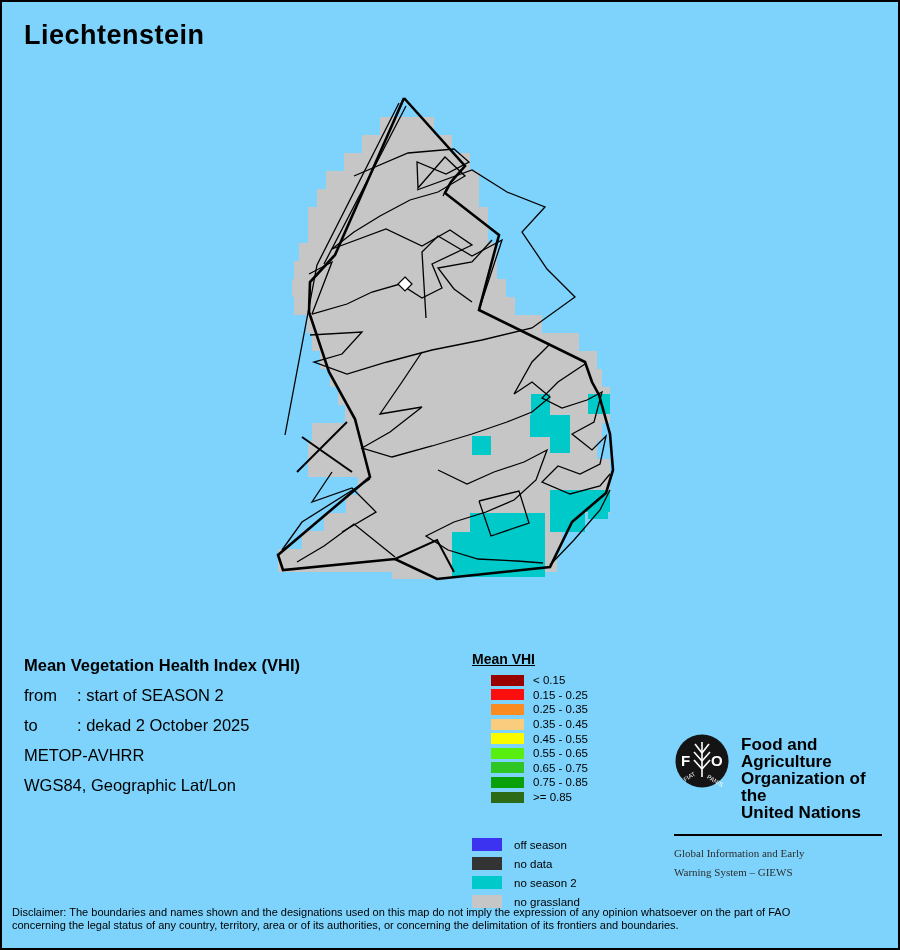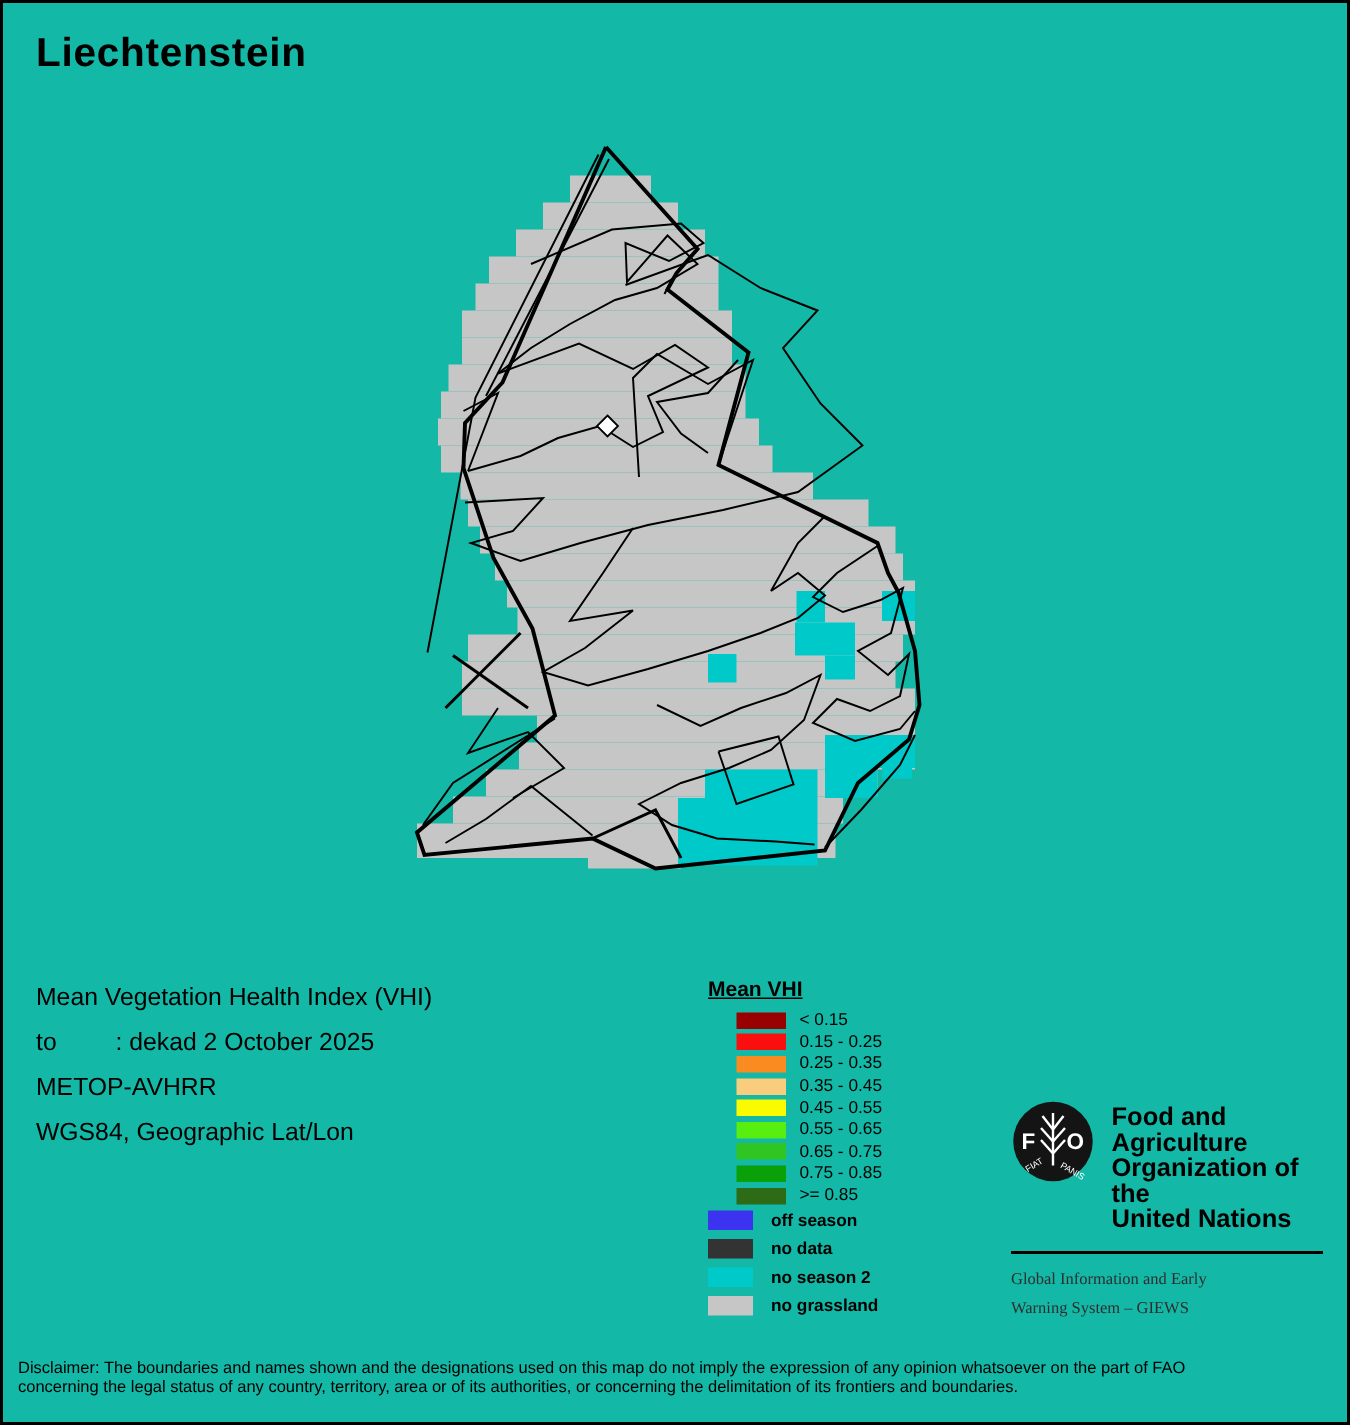--- a/index.html
+++ b/index.html
@@ -1,36 +1,36 @@
 <!DOCTYPE html>
 <html><head>
 <meta charset="utf-8">
 <style>
   html,body{margin:0;padding:0;background:#fff;}
   .page{
     position:relative;width:900px;height:950px;box-sizing:border-box;
-    border:2px solid #000;background:#14b8a6;overflow:hidden;
+    border:2px solid #000;background:#7dd3fc;overflow:hidden;
     font-family:"Liberation Sans", sans-serif;color:#000;
   }
   .map-title{position:absolute;left:22px;top:18px;font-size:27px;font-weight:bold;letter-spacing:.5px;}
   .map-svg{position:absolute;left:0;top:0;}
 
   
   .info-block{position:absolute;left:22px;top:648px;font-size:16.5px;}
   .info-block .row{height:30px;line-height:30px;display:flex;}
-  .info-heading{font-weight:normal;}
+  .info-heading{font-weight:bold;}
   .info-label{width:53px;}
 
   
   .legend{position:absolute;left:470px;top:649px;}
   .legend-title{font-size:14px;font-weight:bold;text-decoration:underline;margin-bottom:6px;}
   .legend-class-row{height:14.6px;display:flex;align-items:center;padding-left:19px;}
   .legend-class-row .swatch{width:33px;height:11px;margin-right:9px;flex:none;}
   .legend-class-row .lbl{font-size:11.5px;}
-  .legend-extras{font-weight:bold;}
+  .legend-extras{margin-top:31px;}
   .legend-extra-row{height:19px;display:flex;align-items:center;}
   .legend-extra-row .swatch{width:30px;height:13px;margin-right:12px;flex:none;}
   .legend-extra-row .lbl{font-size:11.5px;}
 
   
   .fao-block{position:absolute;left:672px;top:731px;width:212px;}
   .fao-top{display:flex;align-items:flex-start;}
   .fao-logo{flex:none;}
   .fao-org{margin-left:11px;font-size:17px;font-weight:bold;line-height:17px;padding-top:3px;}
   .fao-rule{border:none;border-top:2px solid #000;margin:13px 0 8px 0;width:208px;}
@@ -103,20 +103,24 @@
       <polyline points="345 420 295 470" fill="none" stroke="#000000" stroke-width="2" stroke-linejoin="miter"></polyline>
       <polyline points="300 435 350 470" fill="none" stroke="#000000" stroke-width="2" stroke-linejoin="miter"></polyline>
       <polyline points="393 557 435 538 452 570" fill="none" stroke="#000000" stroke-width="2" stroke-linejoin="miter"></polyline>
       <polyline points="402 96 463 164 449 180 443 191 497 233 477 308 583 360 590 380 597 393 608 432 611 468 604 491 570 520 548 565 435 577 393 557 281 568 276 553 368 475 353 417 327 370 307 310 308 280 333 253 402 96" fill="none" stroke="#000000" stroke-width="2.6" stroke-linejoin="miter"></polyline>
       <polygon points="403 275 410 282 403 289 396 282" fill="#ffffff" stroke="#000000" stroke-width="1.2" stroke-linejoin="miter"></polygon>
     </svg>
 
   <div class="info-block">
     <div class="row info-heading">Mean Vegetation Health Index (VHI)</div>
     <div class="row">
+      <span class="info-label">from</span>
+      <span>: start of SEASON 2</span>
+    </div>
+    <div class="row">
       <span class="info-label">to</span>
       <span>: dekad 2 October 2025</span>
     </div>
     <div class="row">METOP-AVHRR</div>
     <div class="row">WGS84, Geographic Lat/Lon</div>
   </div>
 
   <div class="legend">
     <div class="legend-title">Mean VHI</div>
     <div id="legend-classes">

